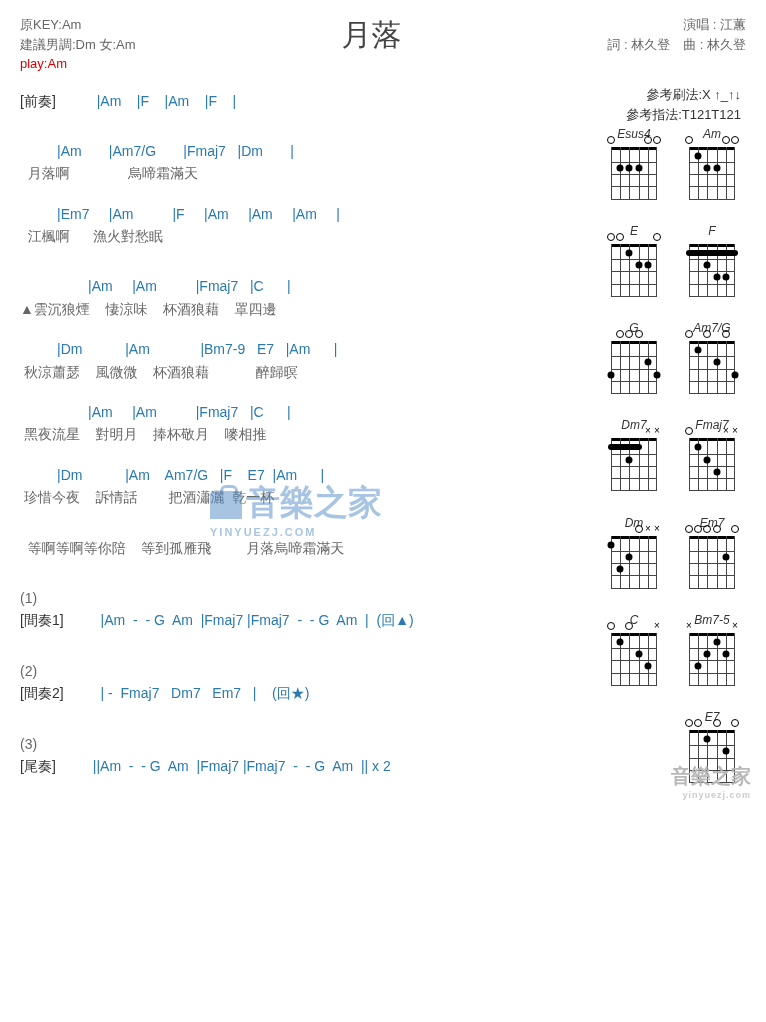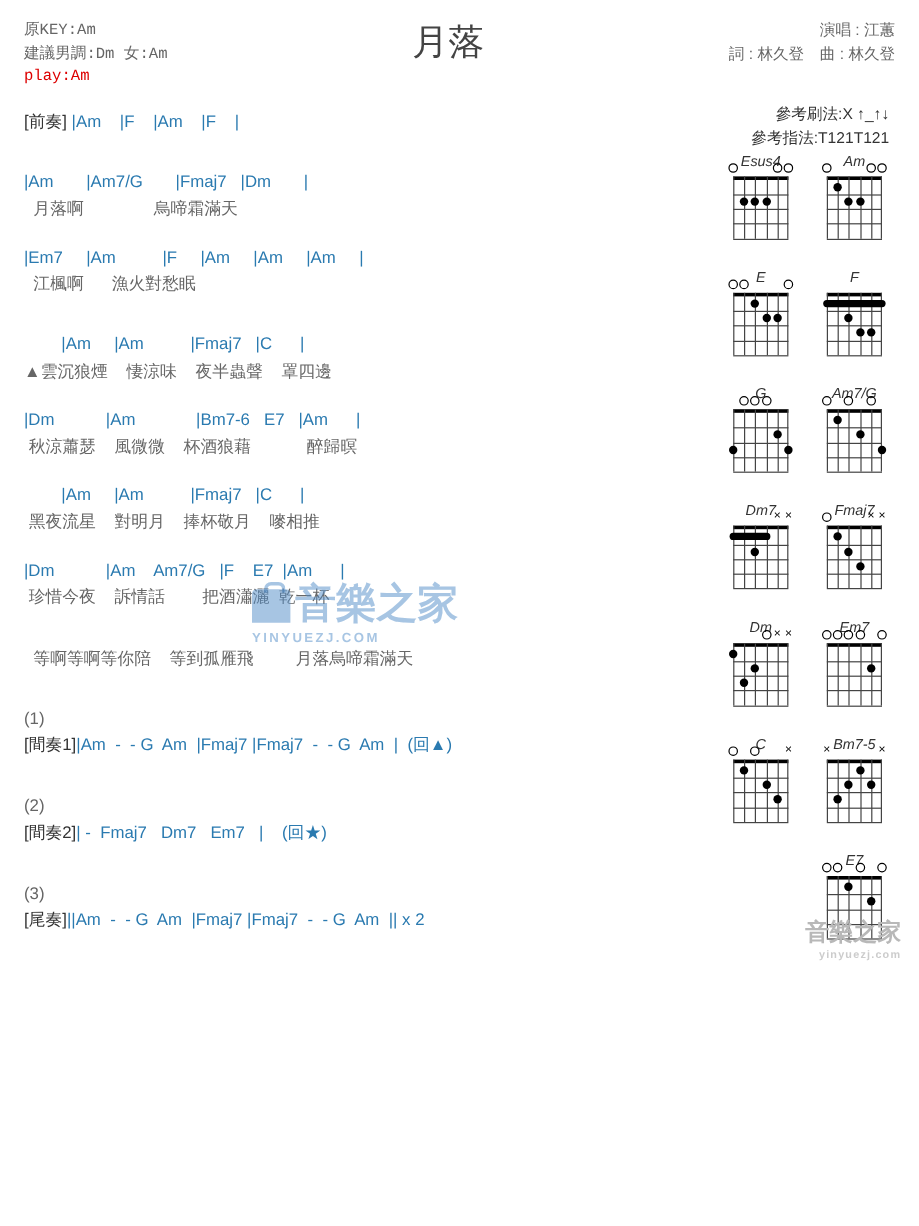--- a/index.html
+++ b/index.html
@@ -8,29 +8,29 @@
     color: #555;
     margin: 0;
     padding: 15px 20px;
     width: 766px;
     box-sizing: border-box;
     background: #fff;
     position: relative;
   }
   .header { display: flex; justify-content: space-between; margin-bottom: 8px; }
   .title { font-size: 30px; color: #444; text-align: center; flex: 1; }
-  .meta-left { font-size: 13px; color: #666; line-height: 1.5; font-family: Liberation Mono, monospace; }
+  .meta-left { font-size: 13px; color: #666; line-height: 1.5; }
   .meta-right { font-size: 13px; color: #666; text-align: right; line-height: 1.5; }
   .play-key { color: #d00; }
   .ref-area { position: absolute; right: 25px; top: 85px; font-size: 13px; color: #333; text-align:right; line-height:1.5;}
   .main { display: flex; gap: 15px; }
   .sheet { flex: 1; padding-top: 8px; }
   .chord-panel { width: 155px; display: flex; flex-wrap: wrap; gap: 12px 10px; padding-top: 45px; justify-content: flex-end;}
   .line { margin-bottom: 18px; line-height: 1.6; }
-  .chord-line { color: #2a7ab0; white-space: pre; font-size: 14px;}
+  .chord-line { color: #2a7ab0; white-space: pre; font-size: 14px; margin-left: 37px;}
   .lyric-line { color: #666; white-space: pre; font-size: 14px;}
   .section-label { color: #333; }
   .gap { height: 10px; }
   .watermark {
     position: absolute;
     left: 210px; top: 480px;
     font-size: 34px;
     color: rgba(80,140,200,0.5);
     font-weight: bold;
     pointer-events: none;
@@ -120,24 +120,24 @@
     </div>
     <div class="line">
       <div class="chord-line">|Em7     |Am          |F     |Am     |Am     |Am     |</div>
       <div class="lyric-line">  江楓啊      漁火對愁眠</div>
     </div>
 
     <div class="gap"></div>
 
     <div class="line">
       <div class="chord-line">        |Am     |Am          |Fmaj7   |C      |</div>
-      <div class="lyric-line">▲雲沉狼煙    悽涼味    夜半蟲聲    罩四邊</div>
-    </div>
-    <div class="line">
-      <div class="chord-line">|Dm           |Am             |Bm7-6   E7   |Am      |</div>
+      <div class="lyric-line">▲雲沉狼煙    悽涼味    杯酒狼藉    罩四邊</div>
+    </div>
+    <div class="line">
+      <div class="chord-line">|Dm           |Am             |Bm7-9   E7   |Am      |</div>
       <div class="lyric-line"> 秋涼蕭瑟    風微微    杯酒狼藉            醉歸暝</div>
     </div>
     <div class="line">
       <div class="chord-line">        |Am     |Am          |Fmaj7   |C      |</div>
       <div class="lyric-line"> 黑夜流星    對明月    捧杯敬月    嘜相推</div>
     </div>
     <div class="line">
       <div class="chord-line">|Dm           |Am    Am7/G   |F    E7  |Am      |</div>
       <div class="lyric-line"> 珍惜今夜    訴情話        把酒瀟灑  乾一杯</div>
     </div>

